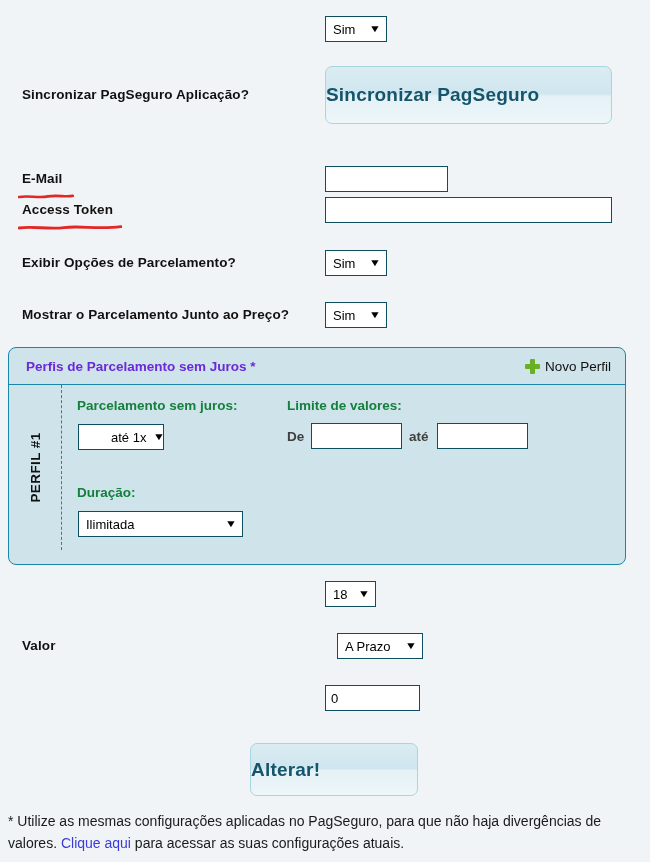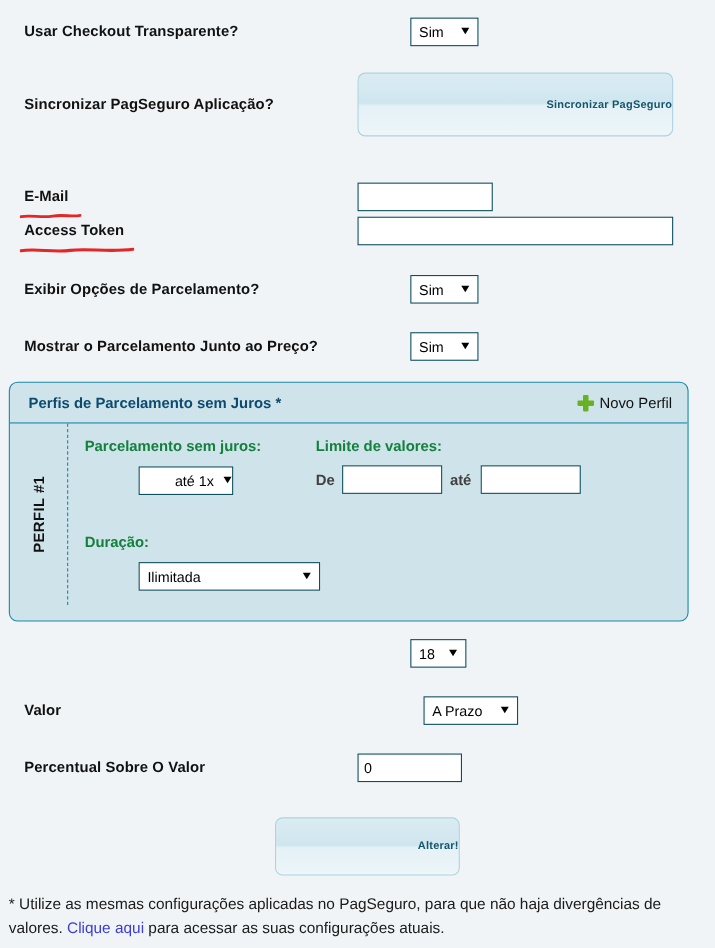--- a/index.html
+++ b/index.html
@@ -58,21 +58,20 @@
     border: 1px solid #0d4f5e;
     font-family: "Liberation Sans", sans-serif;
     font-size: 13px;
     color: #000000;
     display: flex;
     align-items: center;
     justify-content: space-between;
     padding: 0 6px 0 7px;
     height: 26px;
     cursor: pointer;
-    margin-left: 48px;
   }
   .sel .caret {
     font-size: 10px;
     line-height: 1;
     color: #000;
     margin-left: 8px;
     transform: scaleX(1.25);
   }
   .sel .val { white-space: nowrap; }
 
@@ -92,25 +91,25 @@
 
   
   .gbtn {
     position: absolute;
     box-sizing: border-box;
     border: 1px solid #a9d4e2;
     border-radius: 7px;
     background: linear-gradient(to bottom, #dbecf2 0%, #cfe6ef 48%, #e4f1f6 52%, #edf6f9 100%);
     color: #15556b;
     font-family: "Liberation Sans", sans-serif;
-    font-size: 10px;
-    font-weight: bold;
-    display: flex;
-    align-items: center;
-    justify-content: flex-end;
+    font-size: 19px;
+    font-weight: bold;
+    display: flex;
+    align-items: center;
+    justify-content: flex-start;
     cursor: pointer;
     letter-spacing: 0.2px;
   }
 
   
   .panel {
     position: absolute;
     box-sizing: border-box;
     border: 1px solid #1b87a8;
     border-radius: 8px;
@@ -122,21 +121,21 @@
     height: 36px;
     border-bottom: 1px solid #1b87a8;
     display: flex;
     align-items: center;
   }
   .panel-head-title {
     position: absolute;
     left: 17px;
     font-size: 13.5px;
     font-weight: bold;
-    color: #0c4a6e;
+    color: #6d28d9;
   }
   .new-profile {
     position: absolute;
     right: 14px;
     display: flex;
     align-items: center;
     gap: 5px;
     font-size: 13.5px;
     font-weight: normal;
     color: #111;
@@ -206,21 +205,20 @@
     color: #3b3bd8;
     text-decoration: none;
   }
 </style>
 </head>
 <body>
 
 <div class="page">
 
   <div class="row" style="top:16px;height:28px;">
-    <div class="label" style="top:5px;">Usar Checkout Transparente?</div>
     <div class="sel" style="left:325px;top:0px;width:62px;">
       <span class="val">Sim</span>
       <span class="caret">▼</span>
     </div>
   </div>
 
   <div class="row" style="top:66px;height:58px;">
     <div class="label" style="top:21px;">Sincronizar PagSeguro Aplicação?</div>
     <div class="gbtn" style="left:325px;top:0px;width:287px;height:58px;">
       <span>Sincronizar PagSeguro</span>
@@ -309,21 +307,20 @@
 
   <div class="row" style="top:633px;height:28px;">
     <div class="label" style="top:5px;">Valor</div>
     <div class="sel" style="left:337px;top:0px;width:86px;">
       <span class="val">A Prazo</span>
       <span class="caret">▼</span>
     </div>
   </div>
 
   <div class="row" style="top:685px;height:28px;">
-    <div class="label" style="top:5px;">Percentual Sobre O Valor</div>
     <input class="txt" style="left: 325px; top: 0px; width: 95px;" value="0">
   </div>
 
   <div class="gbtn" style="left:250px;top:743px;width:168px;height:53px;">
     <span>Alterar!</span>
   </div>
 
   <div class="footnote" style="top:810px;">
     <span>* Utilize as mesmas configurações aplicadas no PagSeguro, para que não haja divergências de valores. </span><a href="#">Clique aqui</a><span> para acessar as suas configurações atuais.</span>
   </div>

